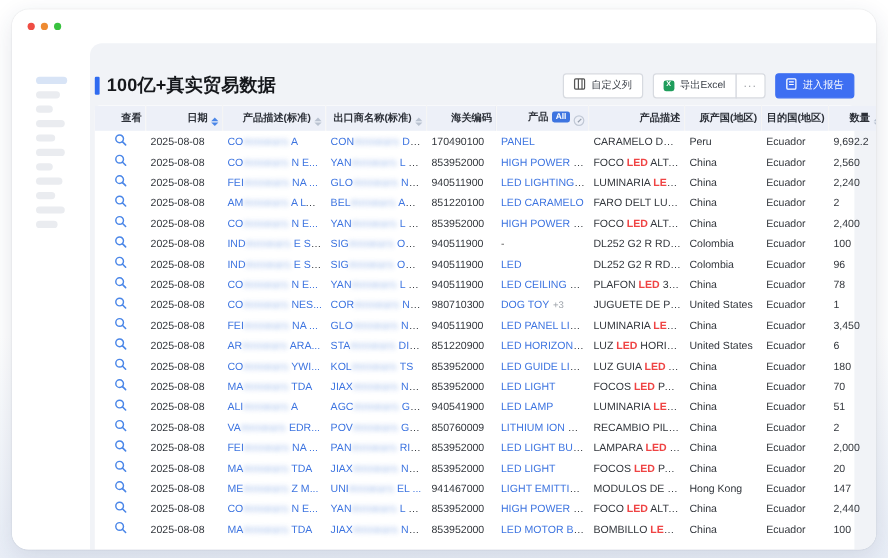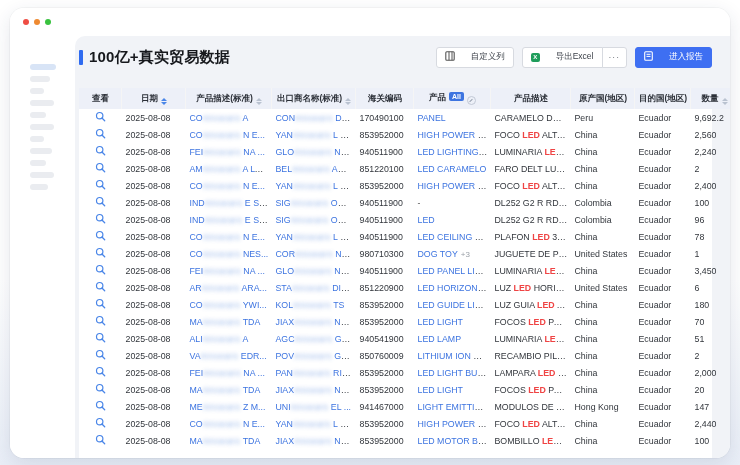--- a/index.html
+++ b/index.html
@@ -8,39 +8,39 @@
   .window{position:absolute;left:10px;top:8px;width:720px;height:450px;background:#fff;
     border-radius:14px;box-shadow:0 6px 20px rgba(30,50,90,.12),0 0 0 1px rgba(0,0,0,.03);overflow:hidden;}
   .titlebar{height:28px;display:flex;align-items:center;padding-left:13px;gap:5px;background:#fff;}
   .dot{width:6px;height:6px;border-radius:50%;display:inline-block;}
   .app-body{display:flex;height:422px;}
   .sidebar{width:65px;box-sizing:border-box;padding:28px 0 0 20px;background:#fff;flex:none;}
   .skel{height:6px;border-radius:3px;background:#eaecf0;margin-bottom:6px;}
   .skel.active{background:#d8e4f6;}
   .main{flex:1;background:#f1f3f7;border-top-left-radius:10px;position:relative;
     box-sizing:border-box;padding:0;}
-  .page-head{position:absolute;left:4px;right:18px;top:8px;height:26px;display:flex;
+  .page-head{position:absolute;left:4px;right:18px;top:22px;height:26px;display:flex;
     align-items:center;justify-content:space-between;}
   .title-wrap{display:flex;align-items:center;}
   .accent{width:4px;height:15px;border-radius:1px;margin-right:6px;display:inline-block;}
   h1{font-size:15px;font-weight:700;color:#16181c;margin:0;letter-spacing:.2px;}
   .actions{display:flex;align-items:center;gap:8px;}
-  .btn{height:21px;display:inline-flex;align-items:center;gap:16px;padding:0 8px;
+  .btn{height:21px;display:inline-flex;align-items:center;gap:5px;padding:0 8px;
     background:#fff;border:1px solid #d7dae0;border-radius:3px;font-size:8.5px;color:#3a3f47;
     font-family:inherit;cursor:pointer;box-sizing:border-box;white-space:nowrap;}
   .btn-group{display:flex;align-items:center;}
   .btn-group .btn:first-child{border-radius:3px 0 0 3px;}
   .btn-group .btn:last-child{border-radius:0 3px 3px 0;margin-left:-1px;padding:0 6px;color:#6b7078;letter-spacing:1px;}
   .btn.primary{background:#3e6ff2;border-color:#3e6ff2;color:#fff;}
   .ic-excel{width:9px;height:9px;border-radius:2px;background:#1f9d5b;color:#fff;font-size:6px;
     font-weight:700;display:inline-flex;align-items:center;justify-content:center;line-height:1;}
   .table-wrap{position:absolute;left:4px;right:18px;top:52px;bottom:0;background:#fff;border-radius:4px 4px 0 0;}
   table.grid{border-collapse:collapse;table-layout:fixed;width:100%;}
   .grid thead th{height:21px;background:#edf0f8;font-size:8.5px;font-weight:700;color:#2c3038;
-    text-align:center;padding:0 3px 0 4px;white-space:nowrap;overflow:hidden;border-left:1px solid rgba(0,0,0,.04);}
+    text-align:right;padding:0 3px 0 4px;white-space:nowrap;overflow:hidden;border-left:1px solid rgba(0,0,0,.04);}
   .grid thead th:first-child{border-left:none;}
   .grid td{height:17px;font-size:8.8px;color:#32363c;padding:0 3px 0 4px;white-space:nowrap;
     overflow:hidden;text-overflow:ellipsis;}
   .grid td.c-view{text-align:center;padding:0;}
   .cell-link,.prod{color:#3d74e0;cursor:pointer;}
   .redact{filter:blur(2px);color:#85a9e6;opacity:.85;letter-spacing:.5px;}
   .hl{color:#ef4444;font-weight:700;}
   .extra{color:#9aa0a8;font-size:8px;margin-left:3px;}
   .dash{color:#555;}
   .c-org,.c-dst{font-size:8.3px;}

